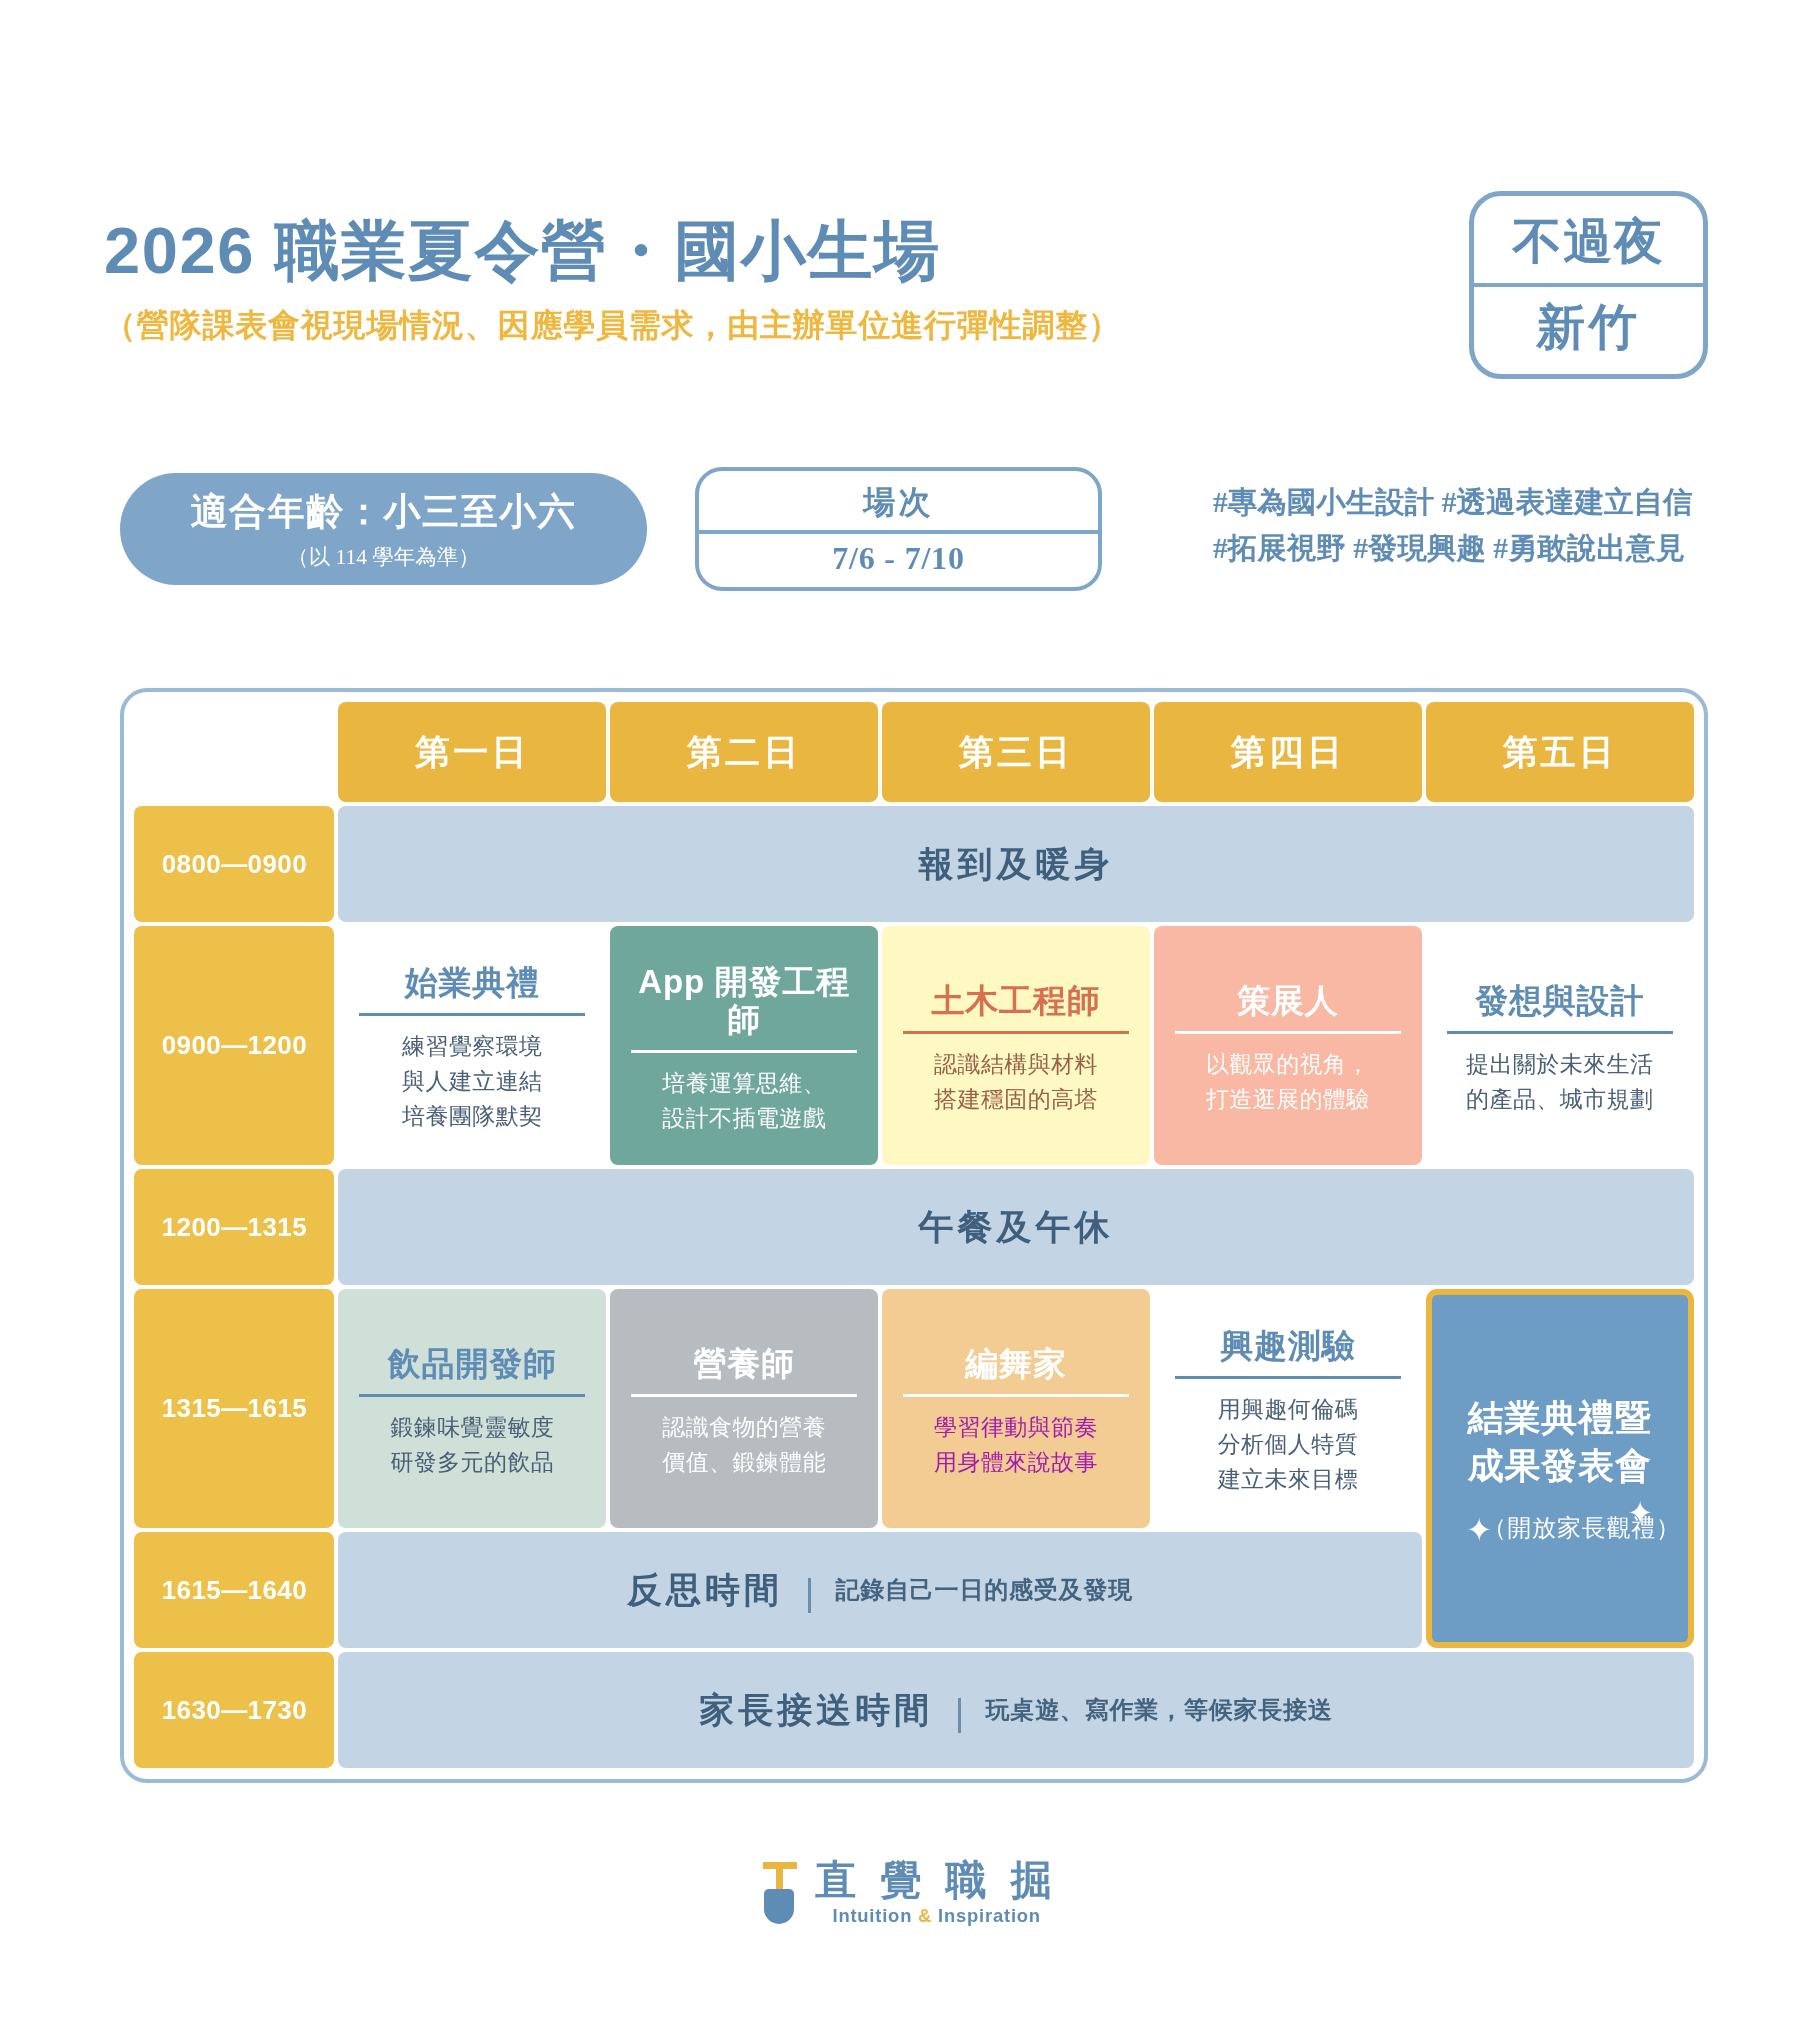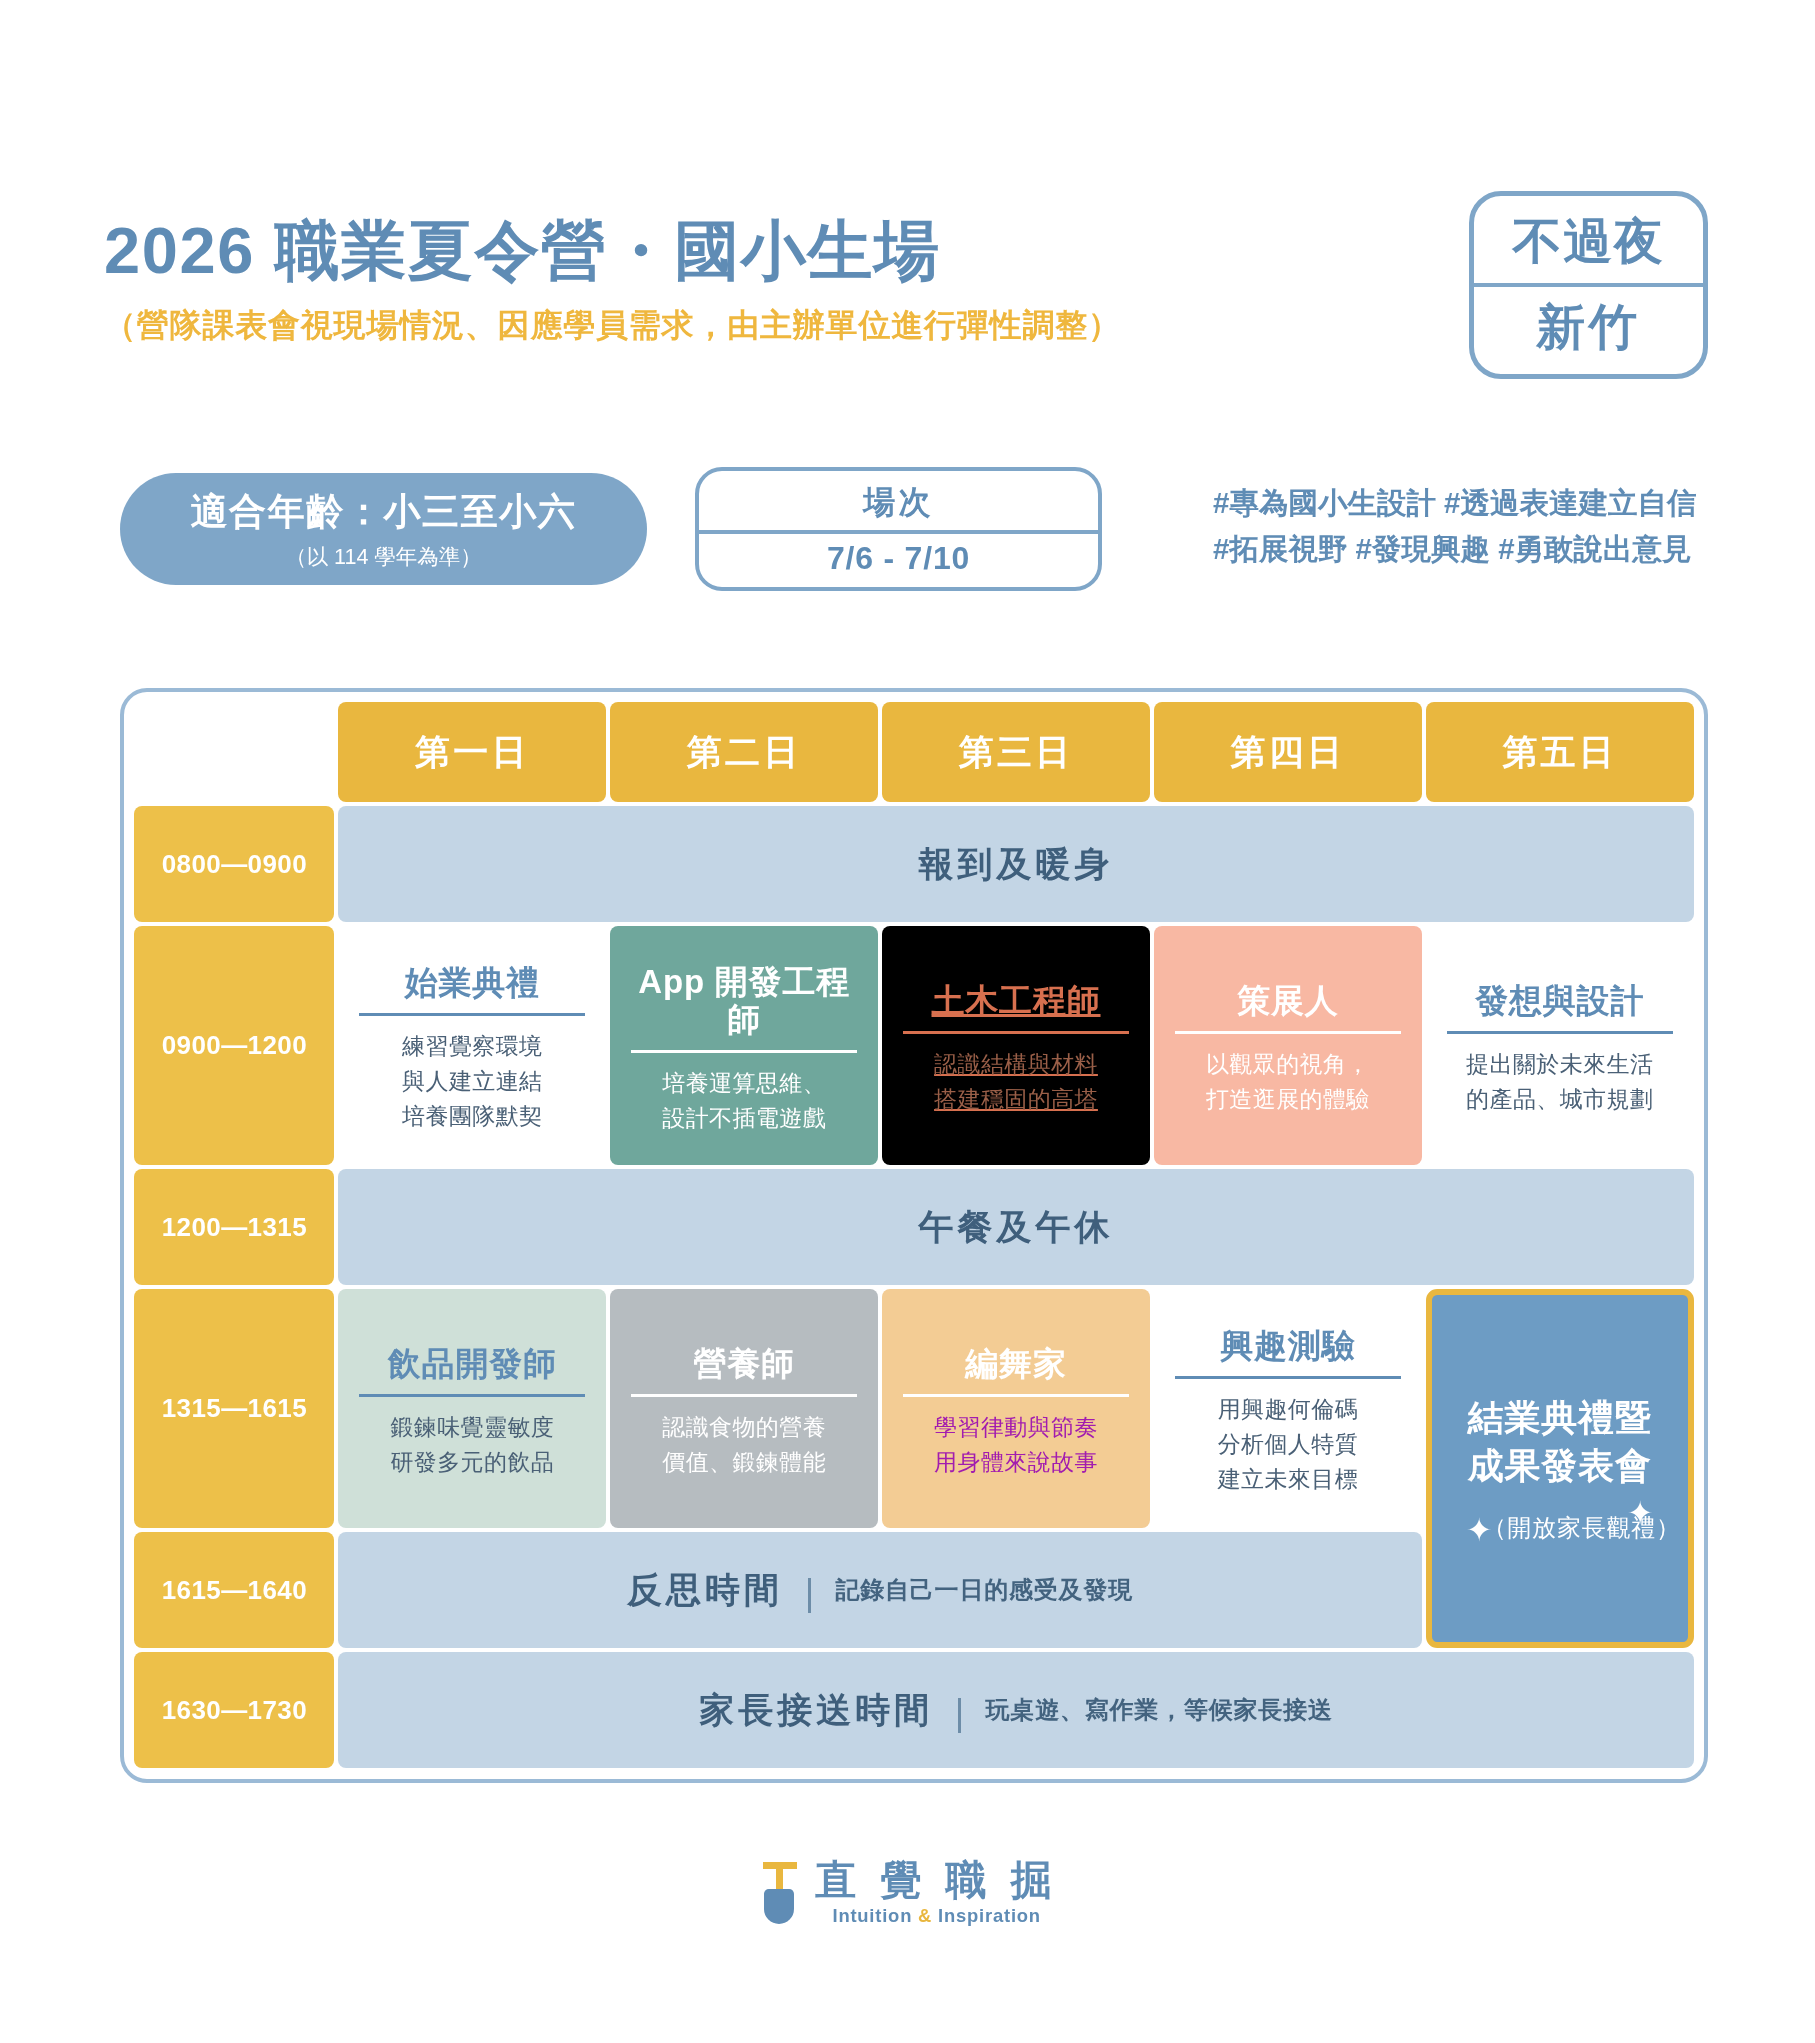--- a/index.html
+++ b/index.html
@@ -78,20 +78,21 @@
     letter-spacing: 3.2px;
   }
 
   
   .inforow {
     position: absolute;
     left: 120px;
     top: 467px;
     width: 1596px;
     height: 136px;
+    font-family: Liberation Serif, serif;
   }
   .pill-age {
     position: absolute;
     left: 0;
     top: 6.4px;
     width: 527px;
     height: 112px;
     background: #7fa6c8;
     border-radius: 56px;
     color: #ffffff;
@@ -255,21 +256,21 @@
     font-size: 23px;
     line-height: 1.52;
     letter-spacing: 0.4px;
   }
 
   
   .c-white   { background: #ffffff;  color: #5f8cb5; }
   .c-white .c-desc { color: #4a6076; }
   .c-teal    { background: #6fa79c;  color: #ffffff; }
   .c-teal .c-desc { color: #ffffff; }
-  .c-peach   { background: #000000;  color: #d7704f; text-decoration: underline; }
+  .c-peach   { background: #fef9c3;  color: #d7704f; }
   .c-peach .c-desc { color: #9a5f48; }
   .c-salmon  { background: #f8b8a3;  color: #ffffff; }
   .c-salmon .c-desc { color: #ffffff; }
   .c-mint    { background: #cfe0d8;  color: #5f8cb5; }
   .c-mint .c-desc { color: #4a6076; }
   .c-grey    { background: #b6bcc0;  color: #ffffff; }
   .c-grey .c-desc { color: #ffffff; }
   .c-sand    { background: #f3cc94;  color: #ffffff; }
   .c-sand .c-desc { color: #a21caf; }
 

